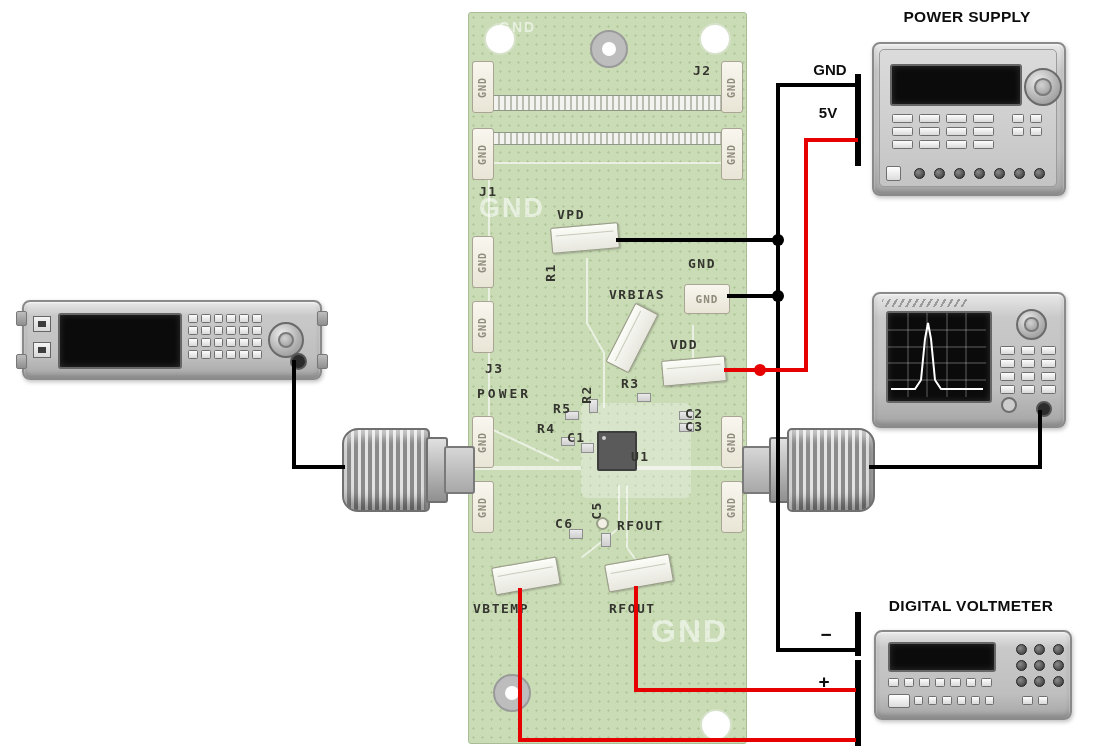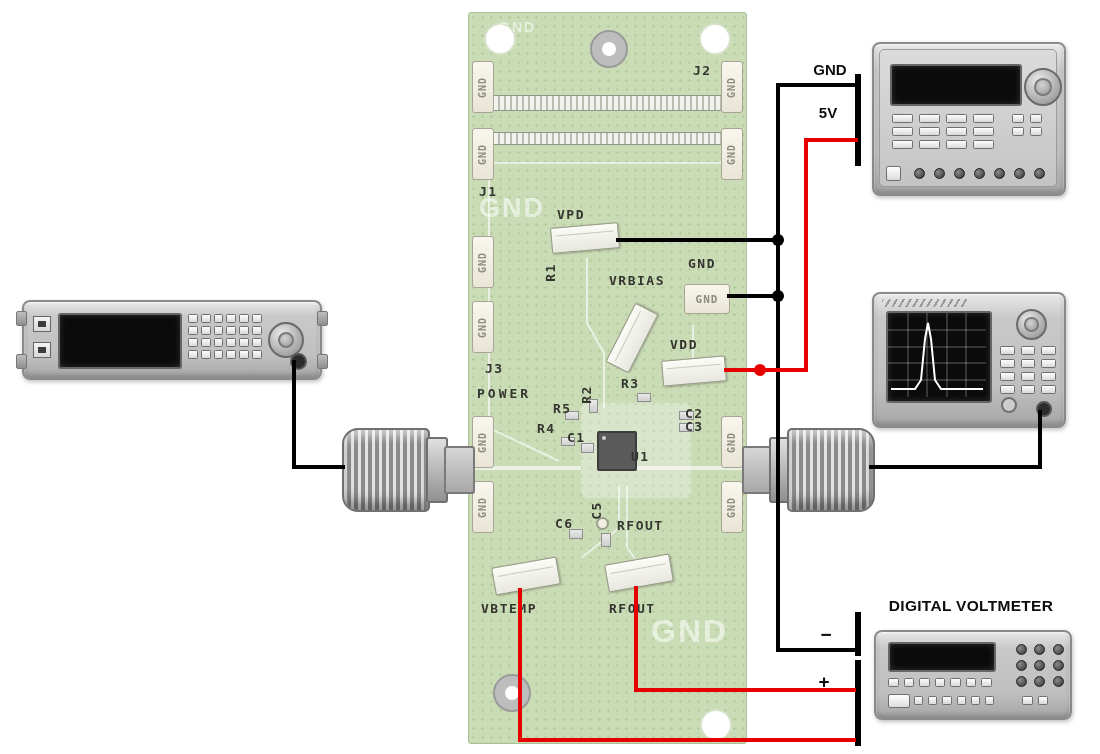--- a/index.html
+++ b/index.html
@@ -157,46 +157,47 @@
     <div class="pv" style="left:168px;top:380px;width:12px;height:7px"></div>
     <div class="pv" style="left:100px;top:516px;width:12px;height:8px"></div>
     <div class="pv" style="left:132px;top:520px;width:8px;height:12px"></div>
     <div class="tp" style="left:127px;top:504px;width:9px;height:9px"></div>
 
     <div class="silk" style="left:224px;top:50px">J2</div>
     <div class="silk" style="left:10px;top:171px">J1</div>
     <div class="silk" style="left:16px;top:348px">J3</div>
     <div class="silk wide" style="left:8px;top:373px">POWER</div>
     <div class="silk" style="left:88px;top:194px">VPD</div>
-    <div class="silk" style="left:140px;top:260px">VRBIAS</div>
+    <div class="silk" style="left:140px;top:274px">VRBIAS</div>
     <div class="silk" style="left:219px;top:243px">GND</div>
     <div class="silk" style="left:201px;top:324px">VDD</div>
     <div class="silk v" style="left:72px;top:252px">R1</div>
     <div class="silk" style="left:152px;top:363px">R3</div>
     <div class="silk" style="left:84px;top:388px">R5</div>
     <div class="silk v" style="left:108px;top:374px">R2</div>
     <div class="silk" style="left:68px;top:408px">R4</div>
     <div class="silk" style="left:98px;top:417px">C1</div>
     <div class="silk" style="left:216px;top:393px">C2</div>
     <div class="silk" style="left:216px;top:406px">C3</div>
     <div class="silk" style="left:162px;top:436px">U1</div>
     <div class="silk" style="left:86px;top:503px">C6</div>
     <div class="silk v" style="left:118px;top:490px">C5</div>
     <div class="silk" style="left:148px;top:505px">RFOUT</div>
-    <div class="silk" style="left:12px;top:588px">VBTEMP</div>
+    <div class="silk" style="left:4px;top:588px">VBTEMP</div>
     <div class="silk" style="left:140px;top:588px">RFOUT</div>
   </div>
 
   <div class="sma-barrel" style="left:342px;top:428px;width:84px;height:80px;border-radius:16px 5px 5px 16px"></div>
   <div class="sma-collar" style="left:426px;top:437px;width:18px;height:62px"></div>
   <div class="sma-housing" style="left:444px;top:446px;width:27px;height:44px"></div>
   <div class="sma-housing" style="left:742px;top:446px;width:27px;height:44px"></div>
   <div class="sma-collar" style="left:769px;top:437px;width:18px;height:62px"></div>
   <div class="sma-barrel" style="left:787px;top:428px;width:84px;height:80px;border-radius:5px 16px 16px 5px"></div>
 
+  <div class="title" style="left:872px;top:8px;width:190px">POWER SUPPLY</div>
   <div class="title" style="left:872px;top:597px;width:198px">DIGITAL VOLTMETER</div>
 
   <div class="inst" style="left:872px;top:42px;width:190px;height:150px">
     <div class="face" style="left:5px;top:5px;width:176px;height:136px"></div>
     <div class="lcd" style="left:16px;top:20px;width:128px;height:38px"></div>
     <div class="knob" style="left:150px;top:24px;width:34px;height:34px"></div>
     <div class="btn-grid" style="left: 18px; top: 70px; width: 102px; grid-template-columns: repeat(4, 1fr);">
         <div></div>
         <div></div>
         <div></div>

